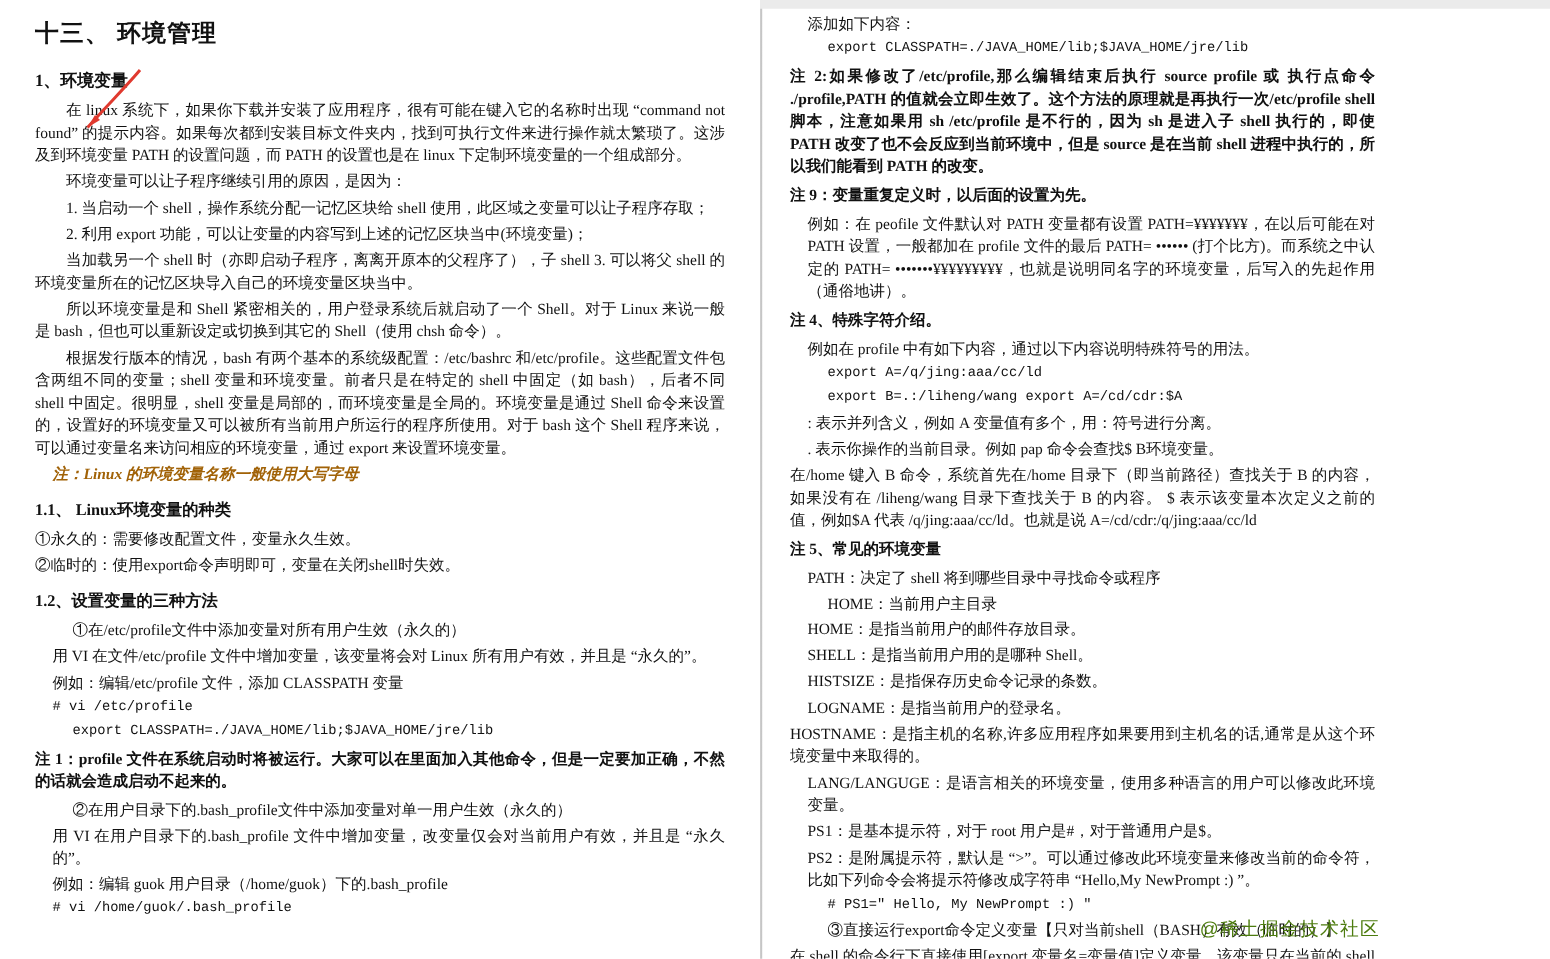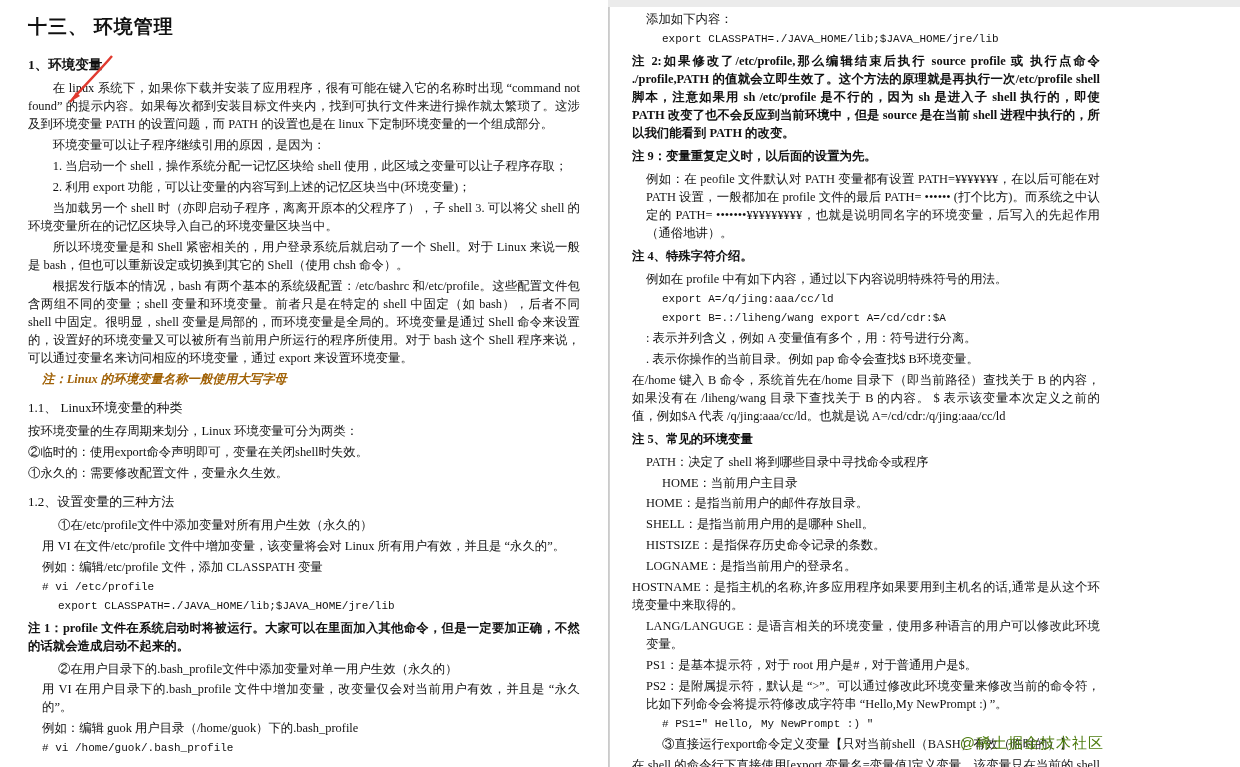--- a/index.html
+++ b/index.html
@@ -40,21 +40,21 @@
     letter-spacing:1px;
     font-family:"Liberation Serif", serif;
   }
   h2.sec{
     font-size:13.5px;
     font-weight:bold;
     margin:16px 0 6px 0;
   }
   h3.sub{
     font-size:13px;
-    font-weight:normal;
+    font-weight:bold;
     margin:10px 0 6px 0;
   }
   p{
     margin:3px 0;
     font-size:12.4px;
     line-height:1.45;
     text-align:justify;
   }
   p.ind{ text-indent:2em; }
   p.ind1{ padding-left:14px; }
@@ -106,23 +106,22 @@
         <h2 class="sec">1、环境变量</h2>
         <p class="ind">在 linux 系统下，如果你下载并安装了应用程序，很有可能在键入它的名称时出现 “command not found” 的提示内容。如果每次都到安装目标文件夹内，找到可执行文件来进行操作就太繁琐了。这涉及到环境变量 PATH 的设置问题，而 PATH 的设置也是在 linux 下定制环境变量的一个组成部分。</p>
         <p class="ind">环境变量可以让子程序继续引用的原因，是因为：</p>
         <p class="ind">1. 当启动一个 shell，操作系统分配一记忆区块给 shell 使用，此区域之变量可以让子程序存取；</p>
         <p class="ind">2. 利用 export 功能，可以让变量的内容写到上述的记忆区块当中(环境变量)；</p>
         <p class="ind">当加载另一个 shell 时（亦即启动子程序，离离开原本的父程序了），子 shell 3. 可以将父 shell 的环境变量所在的记忆区块导入自己的环境变量区块当中。</p>
         <p class="ind">所以环境变量是和 Shell 紧密相关的，用户登录系统后就启动了一个 Shell。对于 Linux 来说一般是 bash，但也可以重新设定或切换到其它的 Shell（使用 chsh 命令）。</p>
         <p class="ind">根据发行版本的情况，bash 有两个基本的系统级配置：/etc/bashrc 和/etc/profile。这些配置文件包含两组不同的变量；shell 变量和环境变量。前者只是在特定的 shell 中固定（如 bash），后者不同 shell 中固定。很明显，shell 变量是局部的，而环境变量是全局的。环境变量是通过 Shell 命令来设置的，设置好的环境变量又可以被所有当前用户所运行的程序所使用。对于 bash 这个 Shell 程序来说，可以通过变量名来访问相应的环境变量，通过 export 来设置环境变量。</p>
         <p class="red ind1">注：Linux 的环境变量名称一般使用大写字母</p>
         <h3 class="sub">1.1、  Linux环境变量的种类</h3>
-        <p>按环境变量的生存周期来划分，Linux 环境变量可分为两类：</p>
+        <p>①永久的：需要修改配置文件，变量永久生效。</p>
         <p>②临时的：使用export命令声明即可，变量在关闭shell时失效。</p>
-        <p>①永久的：需要修改配置文件，变量永久生效。</p>
         <h3 class="sub">1.2、设置变量的三种方法</h3>
         <p class="ind2">①在/etc/profile文件中添加变量对所有用户生效（永久的）</p>
         <p class="ind1">用 VI 在文件/etc/profile 文件中增加变量，该变量将会对 Linux 所有用户有效，并且是 “永久的”。</p>
         <p class="ind1">例如：编辑/etc/profile 文件，添加 CLASSPATH 变量</p>
         <p class="mono ind1"># vi /etc/profile</p>
         <p class="mono ind2">export CLASSPATH=./JAVA_HOME/lib;$JAVA_HOME/jre/lib</p>
         <p class="note">注 1：profile 文件在系统启动时将被运行。大家可以在里面加入其他命令，但是一定要加正确，不然的话就会造成启动不起来的。</p>
         <p class="ind2">②在用户目录下的.bash_profile文件中添加变量对单一用户生效（永久的）</p>
         <p class="ind1">用 VI 在用户目录下的.bash_profile 文件中增加变量，改变量仅会对当前用户有效，并且是 “永久的”。</p>
         <p class="ind1">例如：编辑 guok 用户目录（/home/guok）下的.bash_profile</p>

